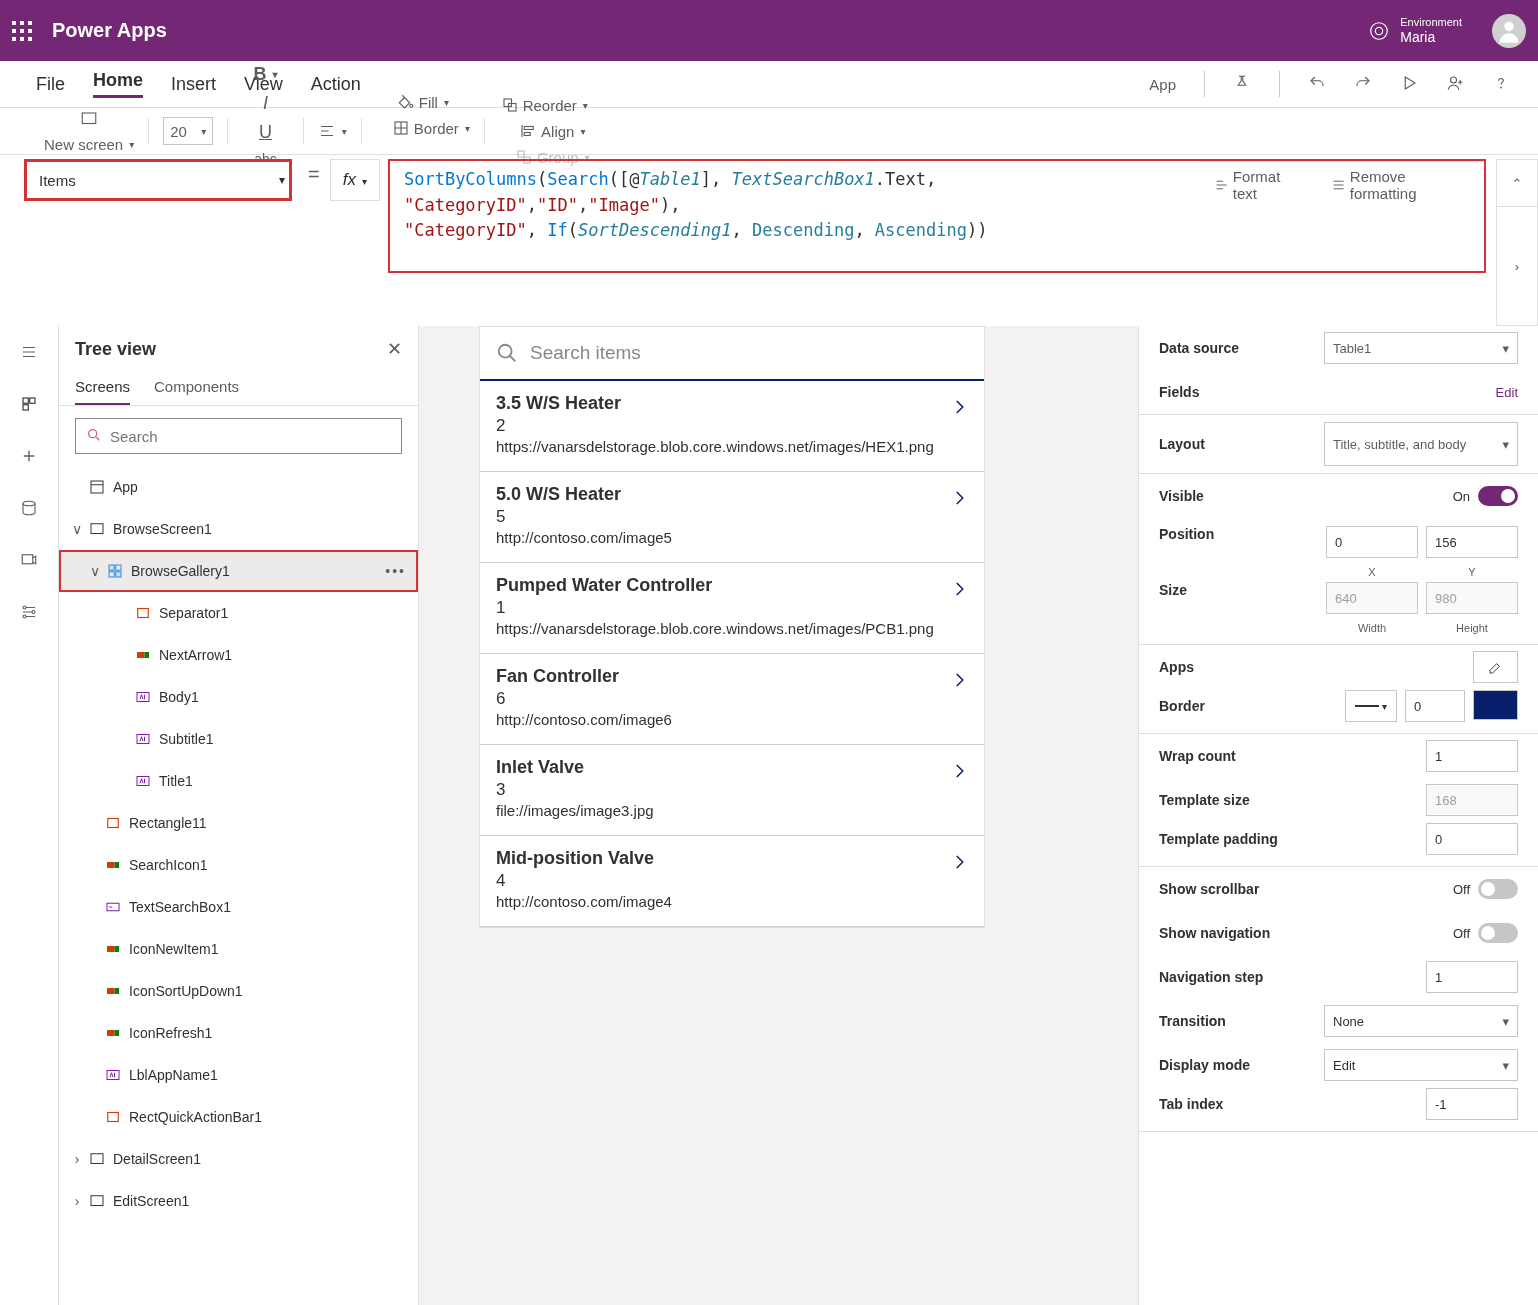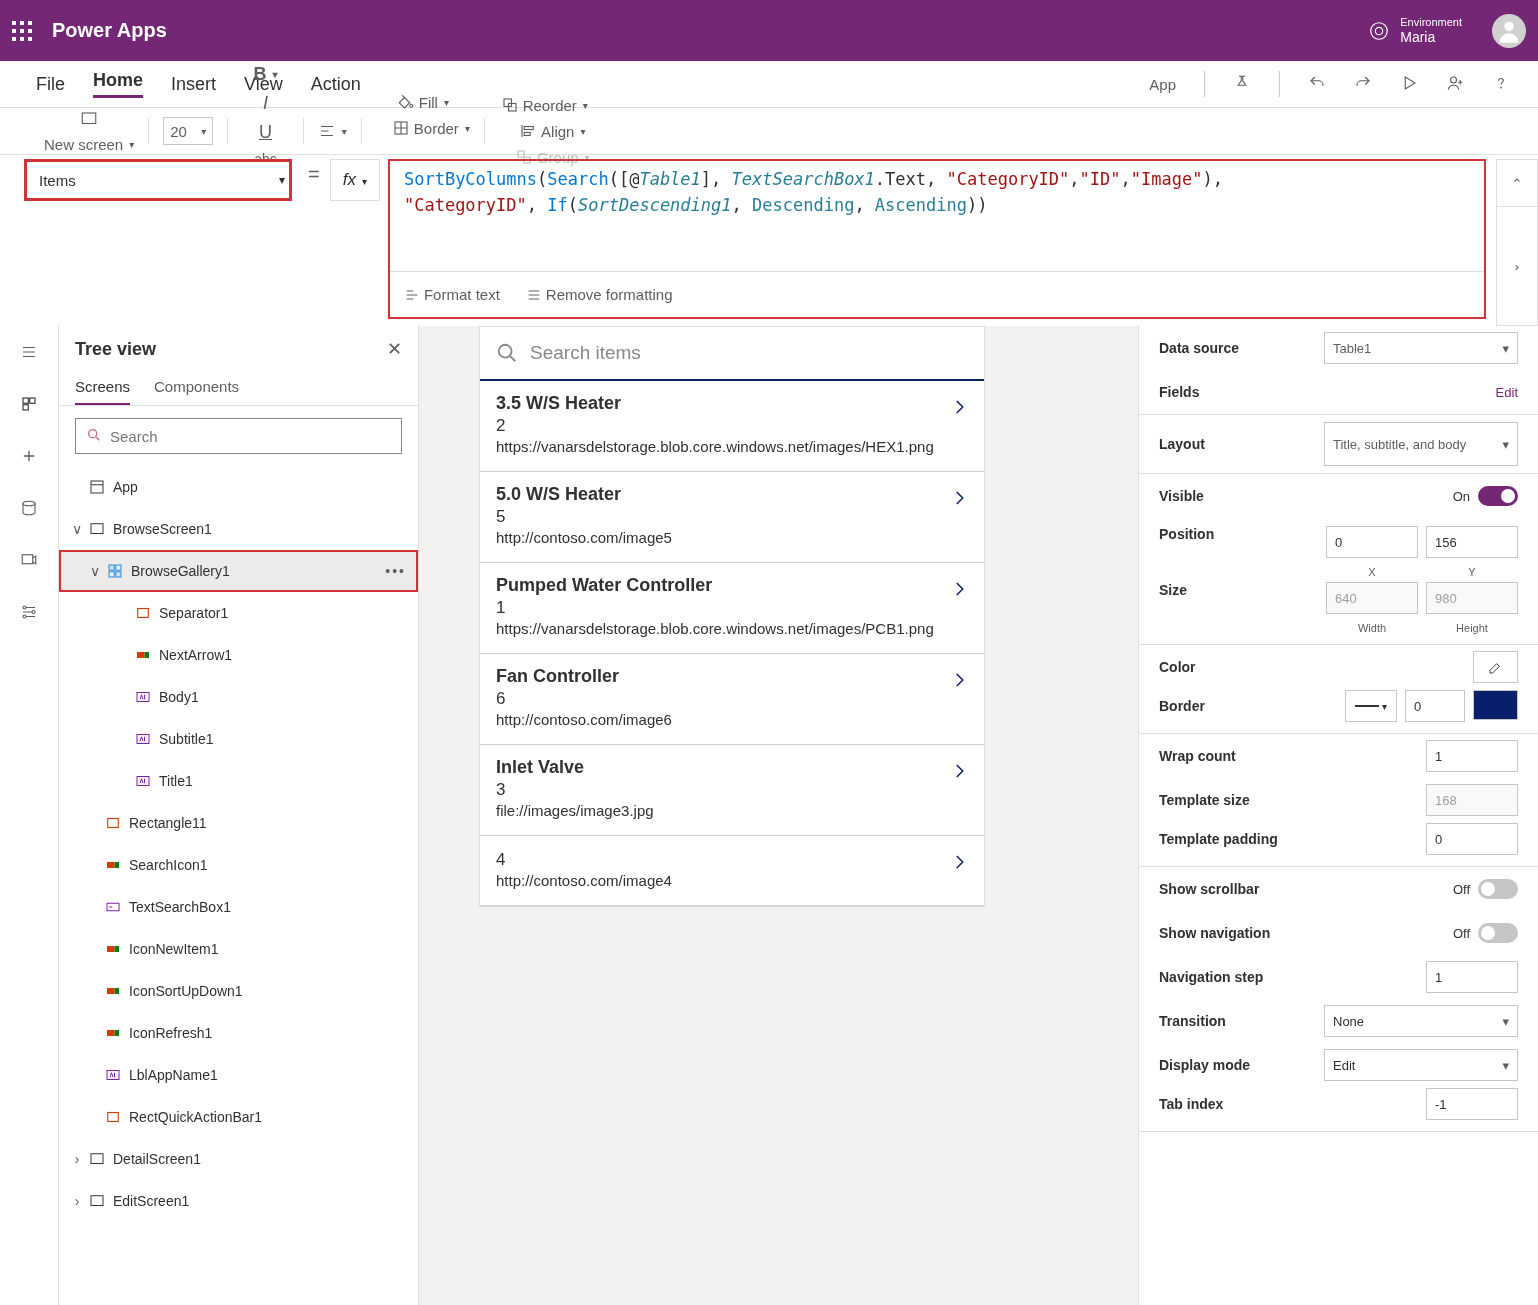--- a/index.html
+++ b/index.html
@@ -33,21 +33,21 @@
 .tb-btn { display: flex; align-items: center; gap: 4px; cursor: pointer; }
 .chev-down::after { content: "▾"; font-size: 10px; margin-left: 2px; }
 .font-size-box { width: 50px; height: 28px; border: 1px solid #c8c6c4; display: flex; align-items: center; padding: 0 6px; }
 
 
 .formula-row { display: flex; align-items: flex-start; }
 .prop-dropdown { width: 268px; height: 42px; border: 3px solid #d13438; margin: 4px 6px 4px 24px; display: flex; align-items: center; padding: 0 4px 0 12px; font-size: 15px; background: #fff; justify-content: space-between; }
 .eq-sign { font-size: 20px; padding: 8px 10px; color: #605e5c; }
 .fx-box { height: 42px; border: 1px solid #e1dfdd; display: flex; align-items: center; padding: 0 12px; font-style: italic; font-size: 17px; margin-top: 4px; }
 .fx-box .chev-down::after { font-style: normal; }
-.formula-editor { flex: 1; border: 2px solid #d13438; margin: 4px 10px 4px 8px; background: #fff; display: flex; flex-direction: column; }
+.formula-editor { flex: 1; border: 2px solid #d13438; margin: 4px 10px 4px 8px; background: #fff; display: flex; flex-direction: row; }
 .formula-code { padding: 6px 14px; font-family: "Segoe UI", monospace; font-size: 17px; min-height: 110px; line-height: 1.5; }
 .formula-tools { border-top: 1px solid #e1dfdd; height: 46px; display: flex; align-items: center; padding: 0 14px; gap: 26px; color: #605e5c; font-size: 15px; }
 .expand-btns { display: flex; flex-direction: column; width: 42px; margin-top: 4px; }
 .expand-btn { height: 47px; border: 1px solid #e1dfdd; border-bottom: none; display: flex; align-items: center; justify-content: center; color: #605e5c; }
 .expand-btn:last-child { border-bottom: 1px solid #e1dfdd; height: 120px; align-items: center; }
 
 .fn { color: #0078d4; }
 .id { color: #267f99; font-style: italic; }
 .str { color: #a31515; }
 .kw { color: #267f99; }
@@ -585,20 +585,21 @@
               <div class="gi-title">Inlet Valve</div>
               <div class="gi-sub">3</div>
               <div class="gi-body">file://images/image3.jpg</div>
             </div>
             <div class="gi-arrow"><svg width="18" height="28" viewBox="0 0 24 24" fill="none" stroke="currentColor" stroke-width="2">
                 <path d="M9 4l8 8-8 8"></path>
               </svg></div>
           </div>
           <div class="gallery-item">
             <div class="gi-text">
+              <div class="gi-title">Mid-position Valve</div>
               <div class="gi-sub">4</div>
               <div class="gi-body">http://contoso.com/image4</div>
             </div>
             <div class="gi-arrow"><svg width="18" height="28" viewBox="0 0 24 24" fill="none" stroke="currentColor" stroke-width="2">
                 <path d="M9 4l8 8-8 8"></path>
               </svg></div>
           </div>
         </div>
     </div>
 
@@ -667,21 +668,21 @@
             </div>
             <div class="pair-row">
               <span class="pair-lbl">Width</span>
               <span class="pair-lbl">Height</span>
             </div>
           </div>
         </div>
     </div>
     <div class="prop-section">
       <div class="prop-row">
-          <span class="prop-label">Color</span>
+          <span class="prop-label">Apps</span>
         <div style="display:flex;gap:8px">
             <div class="num-box" style="width:45px;justify-content:center">
               <svg width="16" height="16" viewBox="0 0 24 24" fill="none" stroke="currentColor" stroke-width="1.4">
                 <path d="M3 17l10-10 4 4L7 21H3v-4z"></path>
               </svg>
             </div>
           </div>
         </div>
       <div class="prop-row" style="padding-bottom:10px">
           <span class="prop-label">Border</span>

